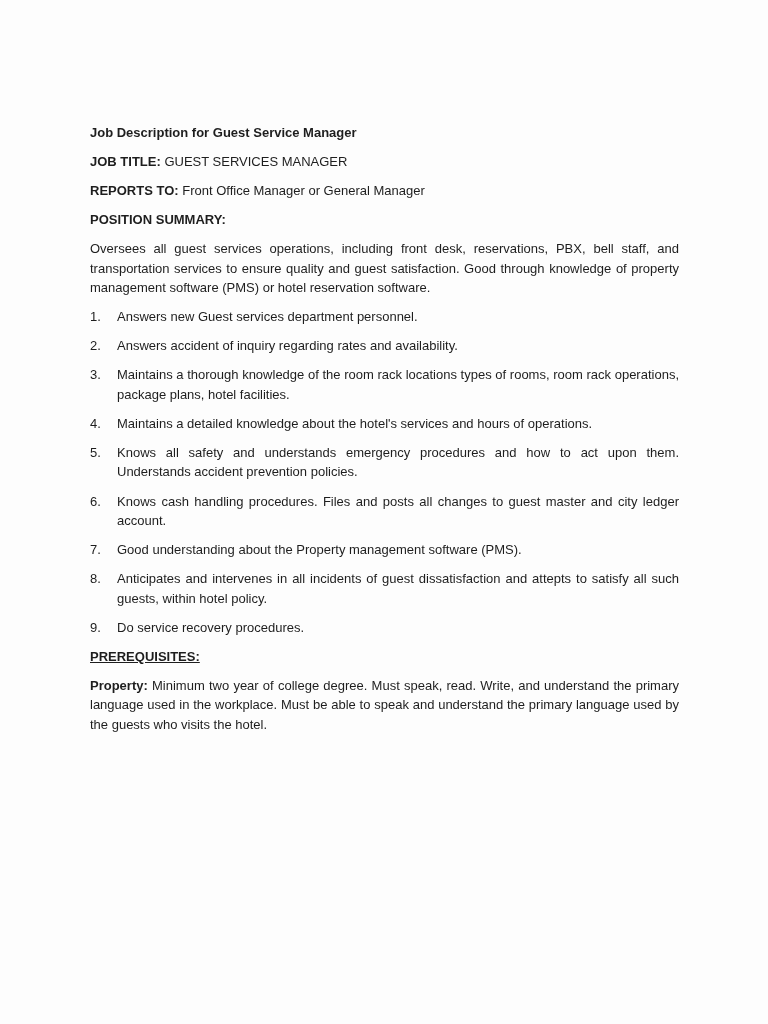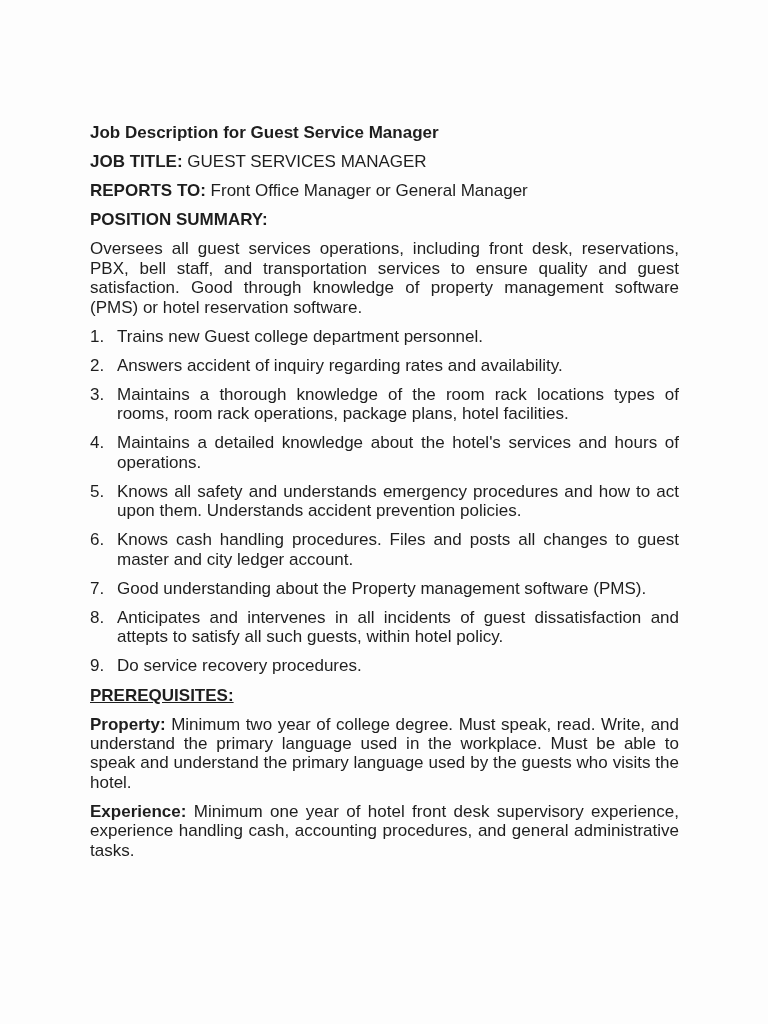--- a/index.html
+++ b/index.html
@@ -17,21 +17,21 @@
     height: 1024px;
     background: #fdfdfd;
   }
   .content {
     position: absolute;
     left: 90px;
     top: 123px;
     width: 589px;
   }
   .line, .para, .list-item {
-    font-size: 17px;
+    font-size: 13px;
     line-height: 19.4px;
     margin-bottom: 9.7px;
   }
   .para { text-align: justify; }
   .b { font-weight: bold; }
   .heading { font-weight: bold; }
   .heading-underline {
     font-weight: bold;
     text-decoration: underline;
   }
@@ -57,30 +57,29 @@
 
     <p class="line"><span class="b">JOB TITLE:</span> <span>GUEST SERVICES MANAGER</span></p>
 
     <p class="line"><span class="b">REPORTS TO:</span> <span>Front Office Manager or General Manager</span></p>
 
     <p class="line heading">POSITION SUMMARY:</p>
 
     <p class="para">Oversees all guest services operations, including front desk, reservations, PBX, bell staff, and transportation services to ensure quality and guest satisfaction. Good through knowledge of property management software (PMS) or hotel reservation software.</p>
 
 
-    <div class="list-item"><span class="num">1.</span><span>Trains new Guest college department personnel.</span></div>
+    <div class="list-item"><span class="num">1.</span><span>Answers new Guest services department personnel.</span></div>
     <div class="list-item"><span class="num">2.</span><span>Answers accident of inquiry regarding rates and availability.</span></div>
     <div class="list-item"><span class="num">3.</span><span>Maintains a thorough knowledge of the room rack locations types of rooms, room rack operations, package plans, hotel facilities.</span></div>
     <div class="list-item"><span class="num">4.</span><span>Maintains a detailed knowledge about the hotel's services and hours of operations.</span></div>
     <div class="list-item"><span class="num">5.</span><span>Knows all safety and understands emergency procedures and how to act upon them. Understands accident prevention policies.</span></div>
     <div class="list-item"><span class="num">6.</span><span>Knows cash handling procedures. Files and posts all changes to guest master and city ledger account.</span></div>
     <div class="list-item"><span class="num">7.</span><span>Good understanding about the Property management software (PMS).</span></div>
     <div class="list-item"><span class="num">8.</span><span>Anticipates and intervenes in all incidents of guest dissatisfaction and attepts to satisfy all such guests, within hotel policy.</span></div>
     <div class="list-item"><span class="num">9.</span><span>Do service recovery procedures.</span></div>
 
     <p class="line heading-underline">PREREQUISITES:</p>
 
     <p class="para"><span class="b">Property:</span> <span>Minimum two year of college degree. Must speak, read. Write, and understand the primary language used in the workplace. Must be able to speak and understand the primary language used by the guests who visits the hotel.</span></p>
 
-    <p class="para"><span class="b">Experience:</span> <span>Minimum one year of hotel front desk supervisory experience, experience handling cash, accounting procedures, and general administrative tasks.</span></p>
 
   </div>
 </div>
 
 </body></html>

